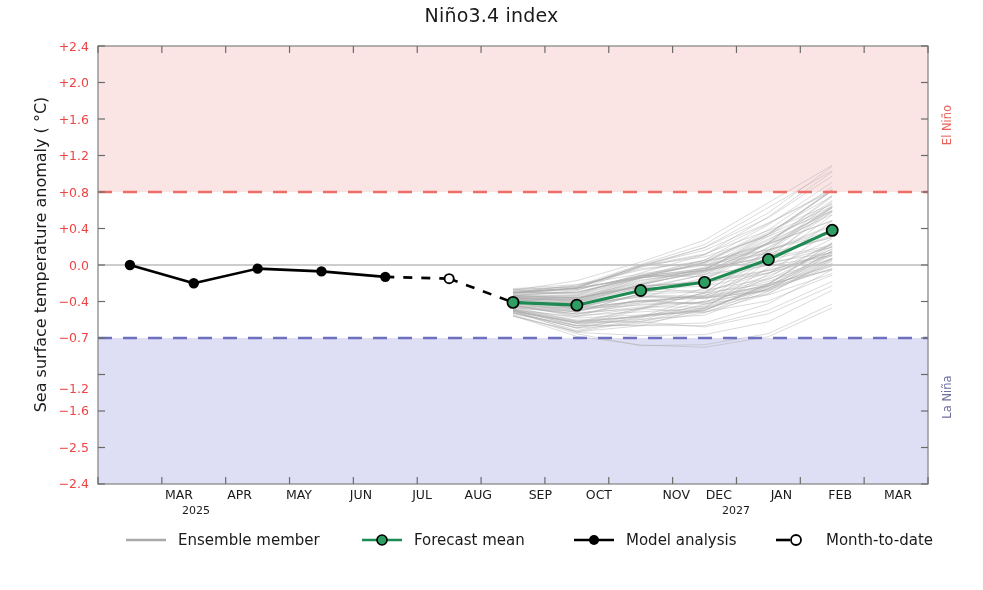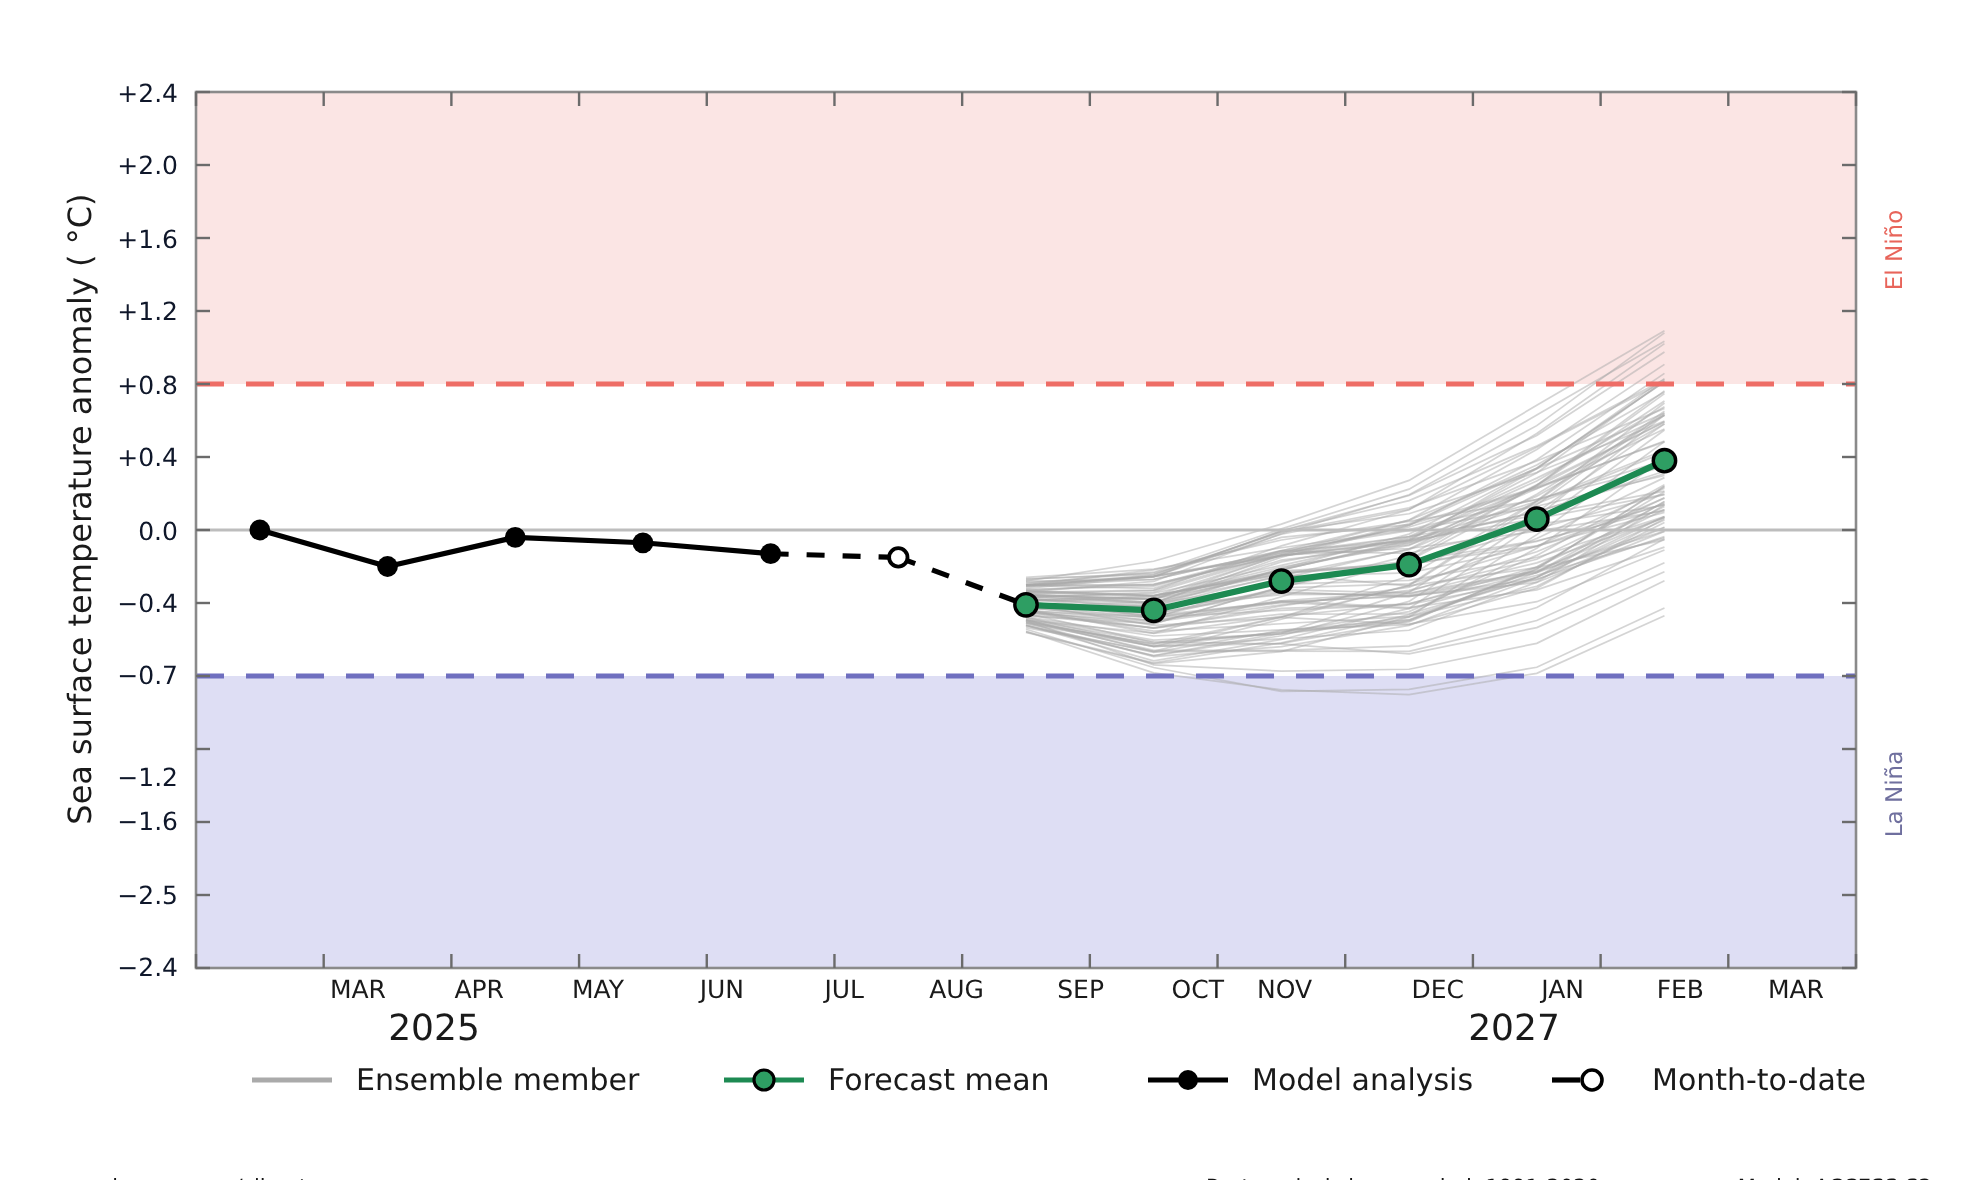--- a/index.html
+++ b/index.html
@@ -62,34 +62,34 @@
     top: 390px;
     width: 70px;
     color: #6f6f9e;
   }
   .ytick-label {
     position: absolute;
     right: 894px;
     width: 60px;
     text-align: right;
     font-size: 12.5px;
-    color: #0f172a;
+    color: #ef4444;
   }
   .xtick-label {
     position: absolute;
     width: 70px;
     text-align: right;
     font-size: 12.5px;
     color: #1a1a1a;
   }
   .xtick-year {
     position: absolute;
     width: 70px;
-    text-align: center;
-    font-size: 18px;
+    text-align: left;
+    font-size: 11px;
     color: #1a1a1a;
   }
   .legend-item {
     position: absolute;
     top: 529px;
     height: 22px;
     font-size: 15px;
     color: #1a1a1a;
     white-space: nowrap;
   }
@@ -115,20 +115,21 @@
   }
   #footer-left  { left: 28px;  top: 563px; text-align: left; }
   #footer-mid   { left: 540px; top: 563px; width: 260px; text-align: right; }
   #footer-right { left: 800px; top: 563px; width: 166px; text-align: right; }
 </style>
 </head>
 <body>
 
 <div id="figure">
 
+  <div class="chart-title">Niño3.4 index</div>
 
   <div class="ylabel">Sea surface temperature anomaly ( °C)</div>
 
   <div class="side-label" id="elnino-label">El Niño</div>
   <div class="side-label" id="lanina-label">La Niña</div>
 
   <div class="ytick-label" style="top:39px">+2.4</div>
   <div class="ytick-label" style="top:75px">+2.0</div>
   <div class="ytick-label" style="top:112px">+1.6</div>
   <div class="ytick-label" style="top:148px">+1.2</div>
@@ -317,21 +318,21 @@
     </svg>
 
   <div class="xtick-label" style="left:123px; top:487px">MAR</div>
   <div class="xtick-label" style="left:182px; top:487px">APR</div>
   <div class="xtick-label" style="left:242px; top:487px">MAY</div>
   <div class="xtick-label" style="left:302px; top:487px">JUN</div>
   <div class="xtick-label" style="left:362px; top:487px">JUL</div>
   <div class="xtick-label" style="left:422px; top:487px">AUG</div>
   <div class="xtick-label" style="left:482px; top:487px">SEP</div>
   <div class="xtick-label" style="left:542px; top:487px">OCT</div>
-  <div class="xtick-label" style="left:586px; top:487px">NOV</div>
+  <div class="xtick-label" style="left:620px; top:487px">NOV</div>
   <div class="xtick-label" style="left:662px; top:487px">DEC</div>
   <div class="xtick-label" style="left:722px; top:487px">JAN</div>
   <div class="xtick-label" style="left:782px; top:487px">FEB</div>
   <div class="xtick-label" style="left:842px; top:487px">MAR</div>
 
   <div class="xtick-year" style="left:182px; top:504px">2025</div>
   <div class="xtick-year" style="left:722px; top:504px">2027</div>
 
   <div class="legend-item" style="left:122px">
     <span class="lg-swatch">

